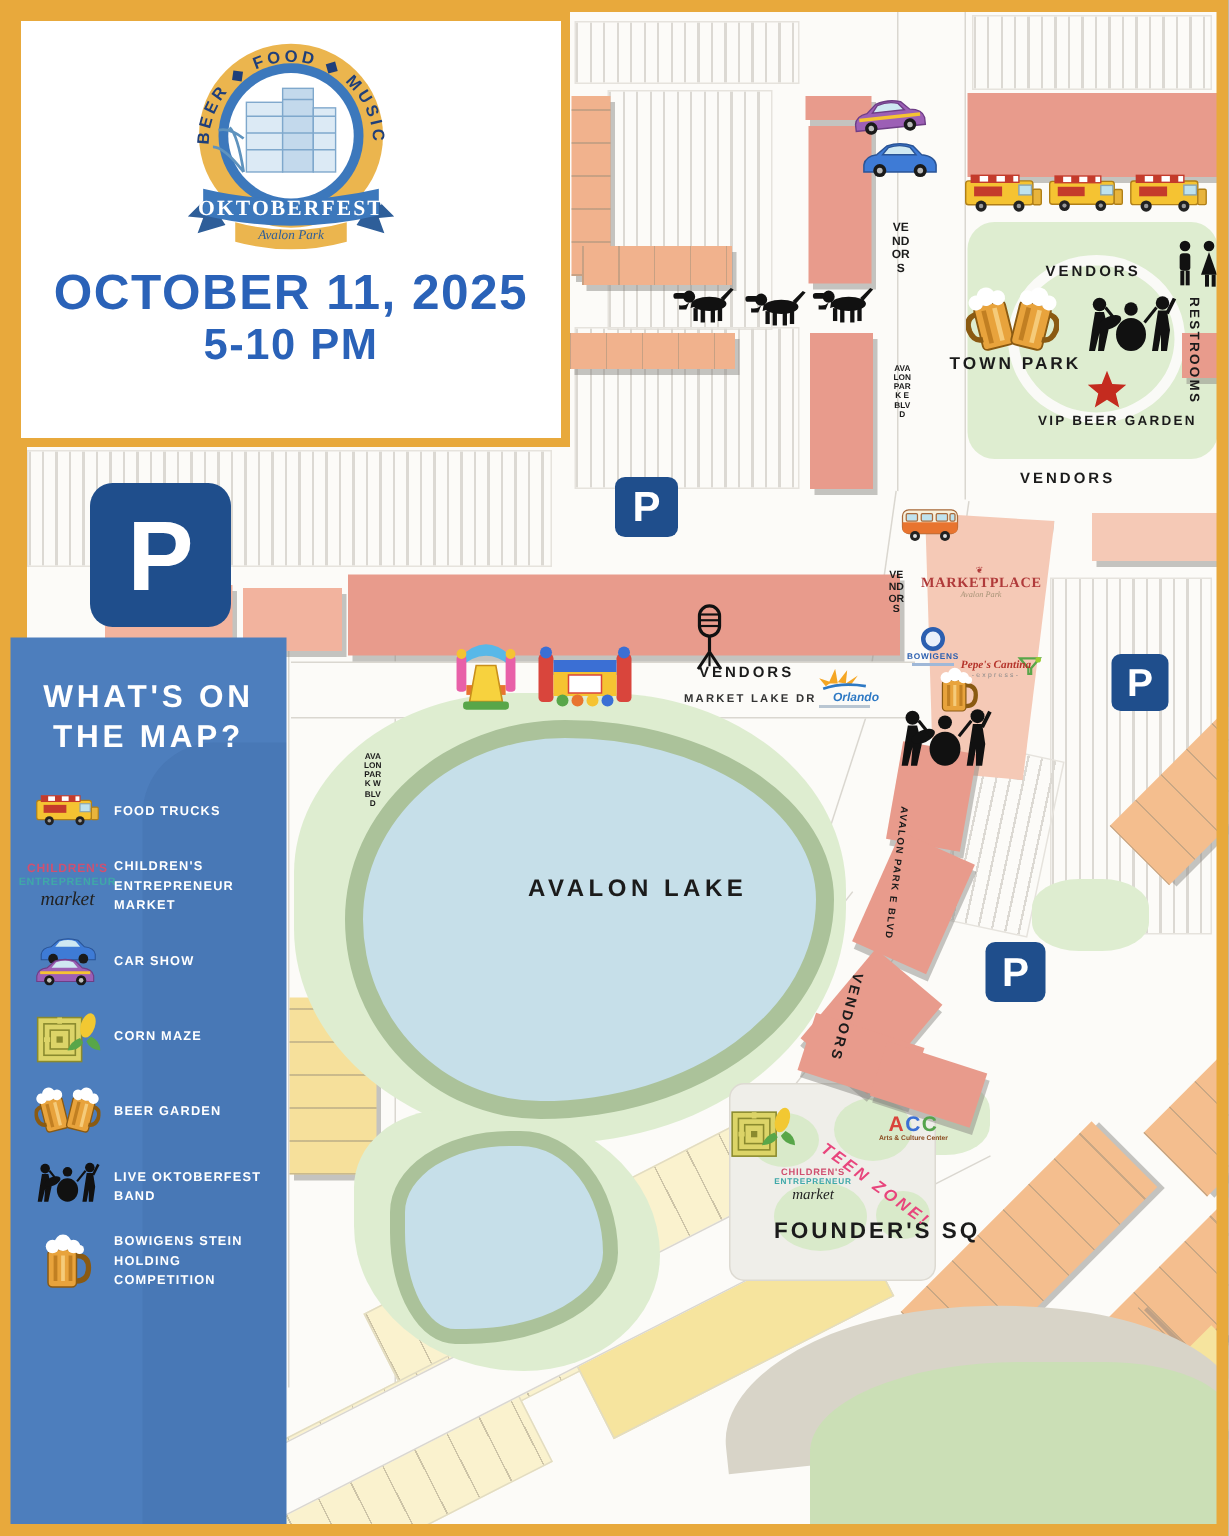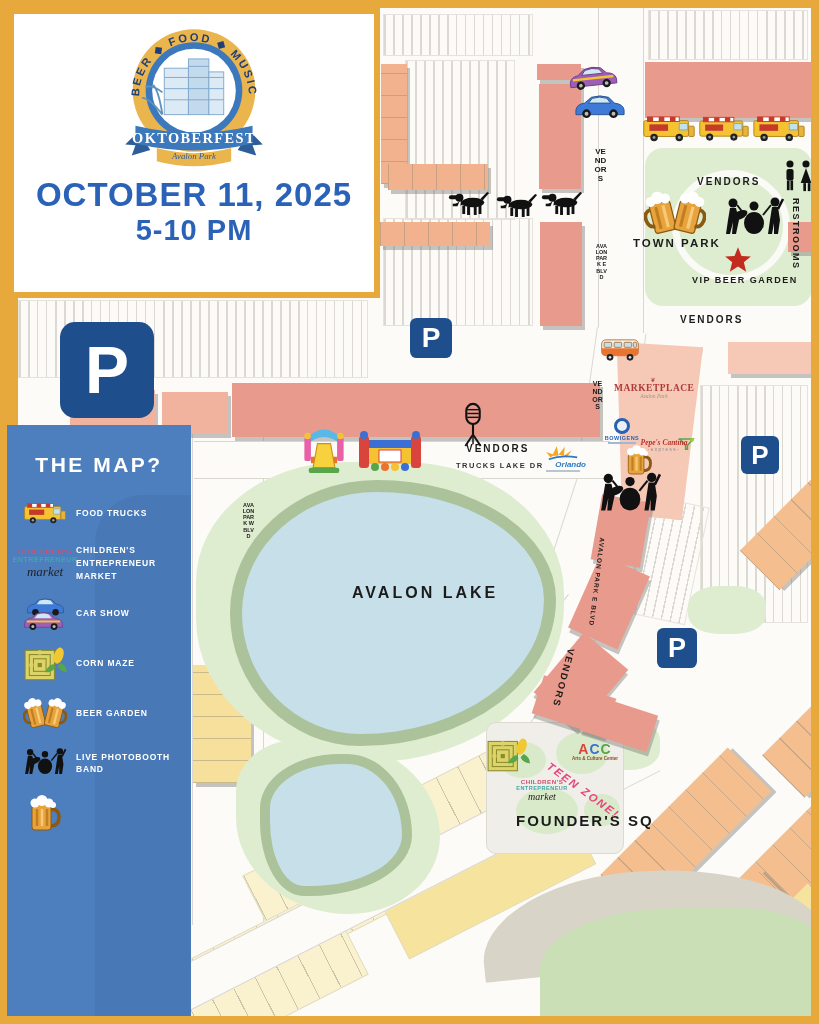--- a/index.html
+++ b/index.html
@@ -413,21 +413,21 @@
 
   <div class="mlabel vstack" style="left:594px;top:148px;font-size:8px;">VENDORS</div>
   <div class="mlabel" style="left:697px;top:176px;font-size:10px;">VENDORS</div>
   <div class="mlabel" style="left:633px;top:237px;font-size:11.5px;">TOWN PARK</div>
   <div class="mlabel" style="left:692px;top:275px;font-size:9px;letter-spacing:1.5px;text-align:center;">VIP BEER GARDEN</div>
   <div class="mlabel rot" style="left:801px;top:198px;font-size:9px;letter-spacing:1.5px;transform:rotate(90deg);">RESTROOMS</div>
   <div class="mlabel vstack" style="left:595px;top:243px;font-size:5.5px;font-weight:bold;">AVALON PARK E BLVD</div>
   <div class="mlabel" style="left:680px;top:314px;font-size:10px;">VENDORS</div>
   <div class="mlabel vstack" style="left:591px;top:380px;font-size:7px;">VENDORS</div>
   <div class="mlabel" style="left:466px;top:443px;font-size:10px;">VENDORS</div>
-  <div class="mlabel" style="left:456px;top:461px;font-size:7.5px;letter-spacing:1.5px;color:#333;">TRUCKS LAKE DR</div>
+  <div class="mlabel" style="left:456px;top:461px;font-size:7.5px;letter-spacing:1.5px;color:#333;">MARKET LAKE DR</div>
   <div class="mlabel vstack" style="left:242px;top:502px;font-size:5.5px;">AVALON PARK W BLVD</div>
   <div class="mlabel" style="left:352px;top:584px;font-size:16px;letter-spacing:3px;">AVALON LAKE</div>
   <div class="mlabel rot" style="left:606px;top:538px;font-size:6.5px;letter-spacing:1px;transform:rotate(97deg);">AVALON PARK E BLVD</div>
   <div class="mlabel rot" style="left:577px;top:650px;font-size:9.5px;transform:rotate(105deg);">VENDORS</div>
   <div class="mlabel" style="left:516px;top:812px;font-size:15px;">FOUNDER'S SQ</div>
   <div class="teen rot" style="left:552px;top:760px;transform:rotate(36deg);">TEEN ZONE!</div>
 
   <div class="logo-mp" style="left:614px;top:376px;">
     <div class="mp-fl">❦</div>
     <div class="mp-name">MARKETPLACE</div>
@@ -450,21 +450,21 @@
             <path d="M15 11 L22 2 L21 12 Z"></path>
             <path d="M21 12 L30 6 L24 14 Z"></path>
             <path d="M6 14 L1 8 L10 11 Z"></path>
           </g>
           <path d="M4 16 q14 -5 32 -2" stroke="#2E79C4" stroke-width="2" fill="none"></path>
         </svg>
       </span>
     <div class="or-name">Orlando</div>
     <div class="or-bar"></div>
   </div>
-  <div class="logo-acc" style="left:568px;top:742px;">
+  <div class="logo-acc" style="left:582px;top:742px;">
     <div class="acc-name"><span class="acc-a">A</span><span class="acc-c1">C</span><span class="acc-c2">C</span></div>
     <div class="acc-sub">Arts &amp; Culture Center</div>
   </div>
   <div class="abs cm-logo" style="left:500px;top:778px;width:84px;font-size:10px;z-index:7;">
     <span class="cm1">CHILDREN'S</span>
     <span class="cm2">ENTREPRENEUR</span>
     <span class="cm3">market</span>
   </div>
 
   <div class="frame"></div>
@@ -500,20 +500,21 @@
     </svg>
     <div class="dates">
       <div class="date-line">OCTOBER 11, 2025</div>
       <div class="time-line">5-10 PM</div>
     </div>
   </div>
 
   <aside class="sidebar">
     <div class="sidebar-shade"></div>
     <div class="legend-title">
+      <div>WHAT'S ON</div>
       <div>THE MAP?</div>
     </div>
     <div id="legend-items">
         <div class="legend-item">
           <span class="legend-icon">
             <svg viewBox="0 0 58 30">
               <rect x="2" y="6" width="48" height="17" rx="2" fill="#F5C332" stroke="#B07F18"></rect>
               <rect x="6" y="2" width="34" height="5" fill="#fff" stroke="#C43B2B"></rect>
               <rect x="6" y="2" width="6" height="5" fill="#C43B2B"></rect>
               <rect x="18" y="2" width="6" height="5" fill="#C43B2B"></rect>
@@ -611,33 +612,35 @@
               <ellipse cx="17" cy="22" rx="8" ry="4" transform="rotate(-25 17 22)" fill="#111"></ellipse>
               <circle cx="31" cy="13" r="4.5" fill="#111"></circle>
               <ellipse cx="31" cy="30" rx="10" ry="11" fill="#111"></ellipse>
               <line x1="22" y1="22" x2="14" y2="12" stroke="#111" stroke-width="2"></line>
               <line x1="40" y1="22" x2="48" y2="12" stroke="#111" stroke-width="2"></line>
               <circle cx="52" cy="9" r="4.5" fill="#111"></circle>
               <path d="M49 14 l6 0 2 13 -2 14 -4 0 0 -11 -2 11 -4 0 2 -14 z" fill="#111"></path>
               <line x1="55" y1="16" x2="60" y2="6" stroke="#111" stroke-width="2.5"></line>
             </svg>
           </span>
-          <span class="legend-label">LIVE PHOTOBOOTH BAND</span>
+          <span class="legend-label">LIVE OKTOBERFEST BAND</span>
         </div>
         <div class="legend-item">
           <span class="legend-icon">
             <svg viewBox="0 0 34 42">
               <rect x="4" y="13" width="19" height="25" rx="3" fill="#E8A33C" stroke="#8A5A12"></rect>
               <line x1="9" y1="17" x2="9" y2="34" stroke="#C17F22" stroke-width="2.5"></line>
               <line x1="14" y1="17" x2="14" y2="34" stroke="#F5CB7A" stroke-width="2.5"></line>
               <line x1="19" y1="17" x2="19" y2="34" stroke="#C17F22" stroke-width="2.5"></line>
               <path d="M23 17 q8 0 8 8 q0 9 -8 9" fill="none" stroke="#8A5A12" stroke-width="3.5"></path>
               <circle cx="7" cy="11" r="4.5" fill="#fff"></circle>
               <circle cx="14" cy="8.5" r="5.5" fill="#fff"></circle>
               <circle cx="21" cy="11" r="4.5" fill="#fff"></circle>
               <circle cx="25" cy="13" r="3" fill="#fff"></circle>
             </svg>
           </span>
+          <span class="legend-label">BOWIGENS STEIN
+HOLDING COMPETITION</span>
         </div>
       </div>
   </aside>
 
 </div>
 
 </body></html>

